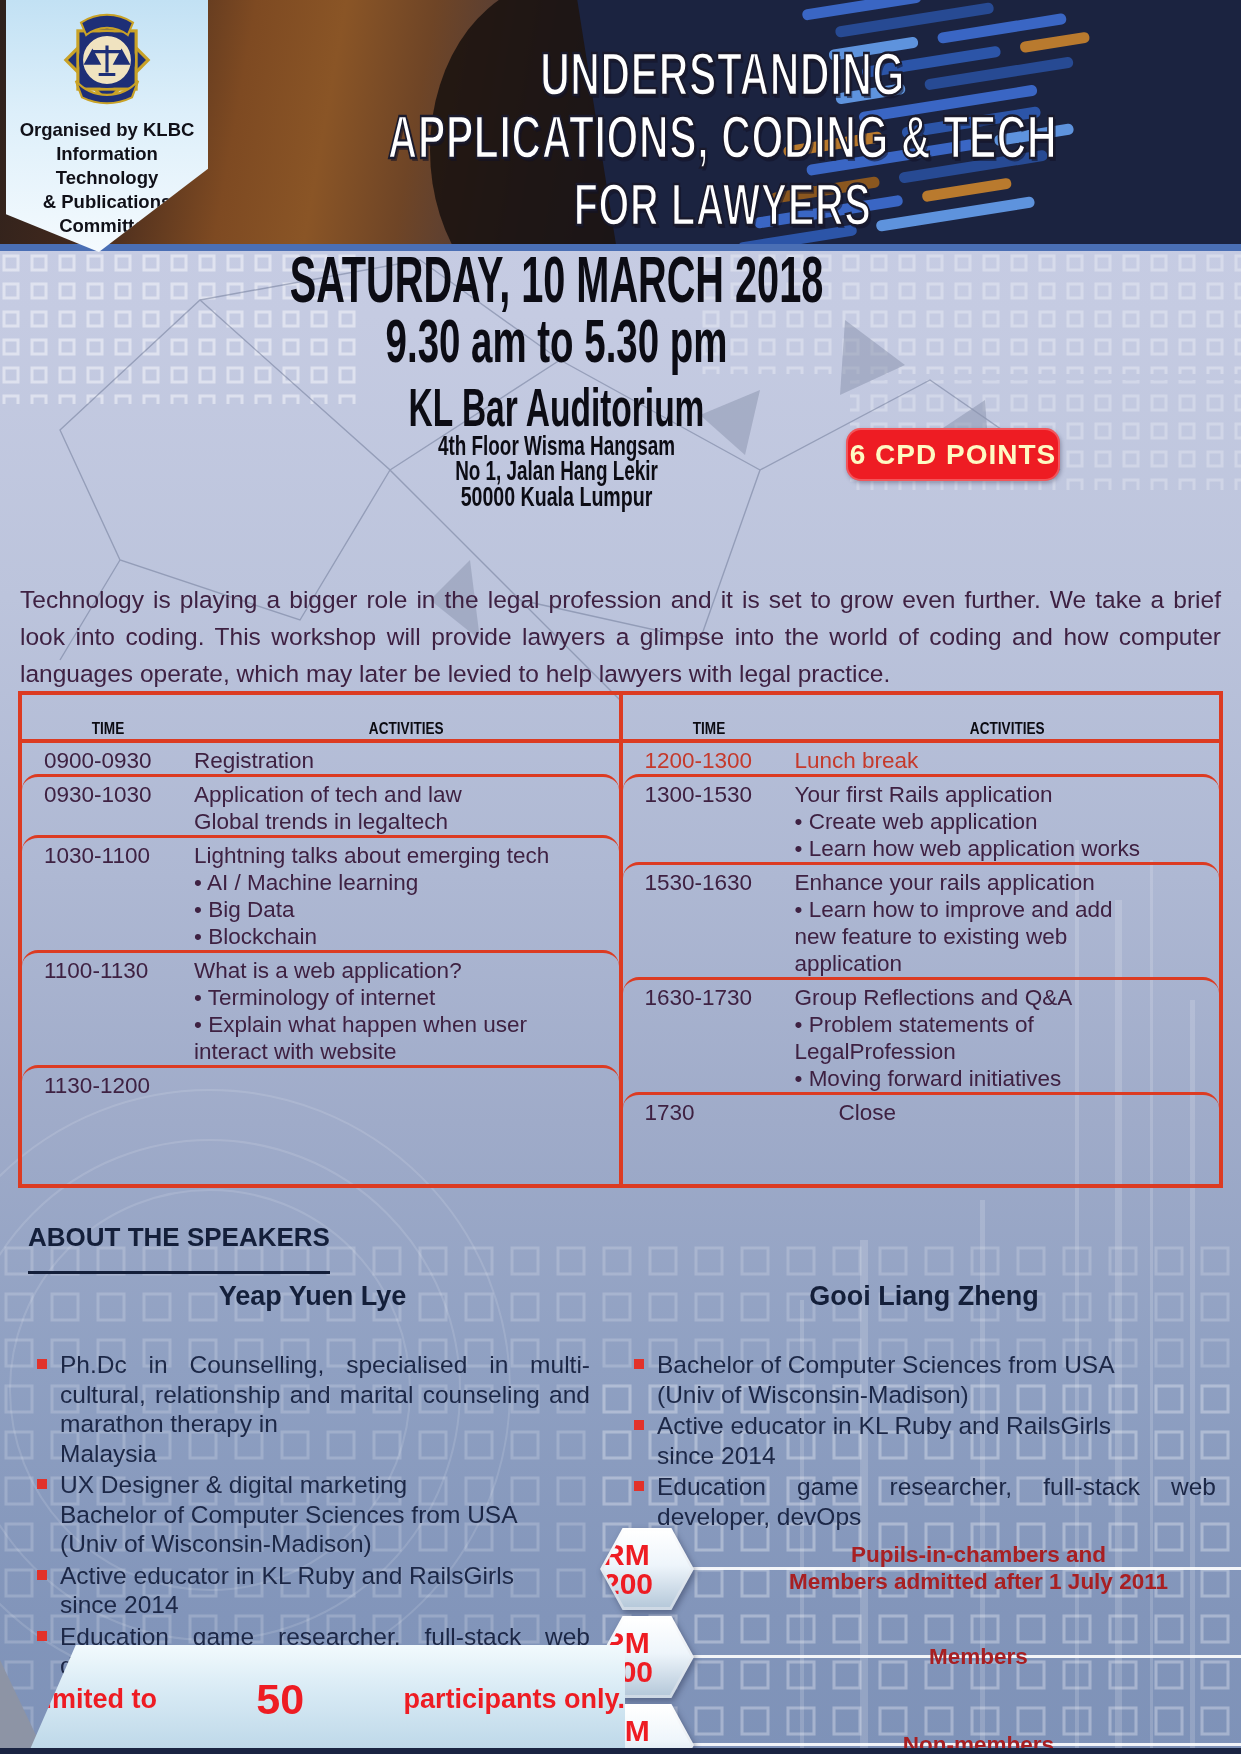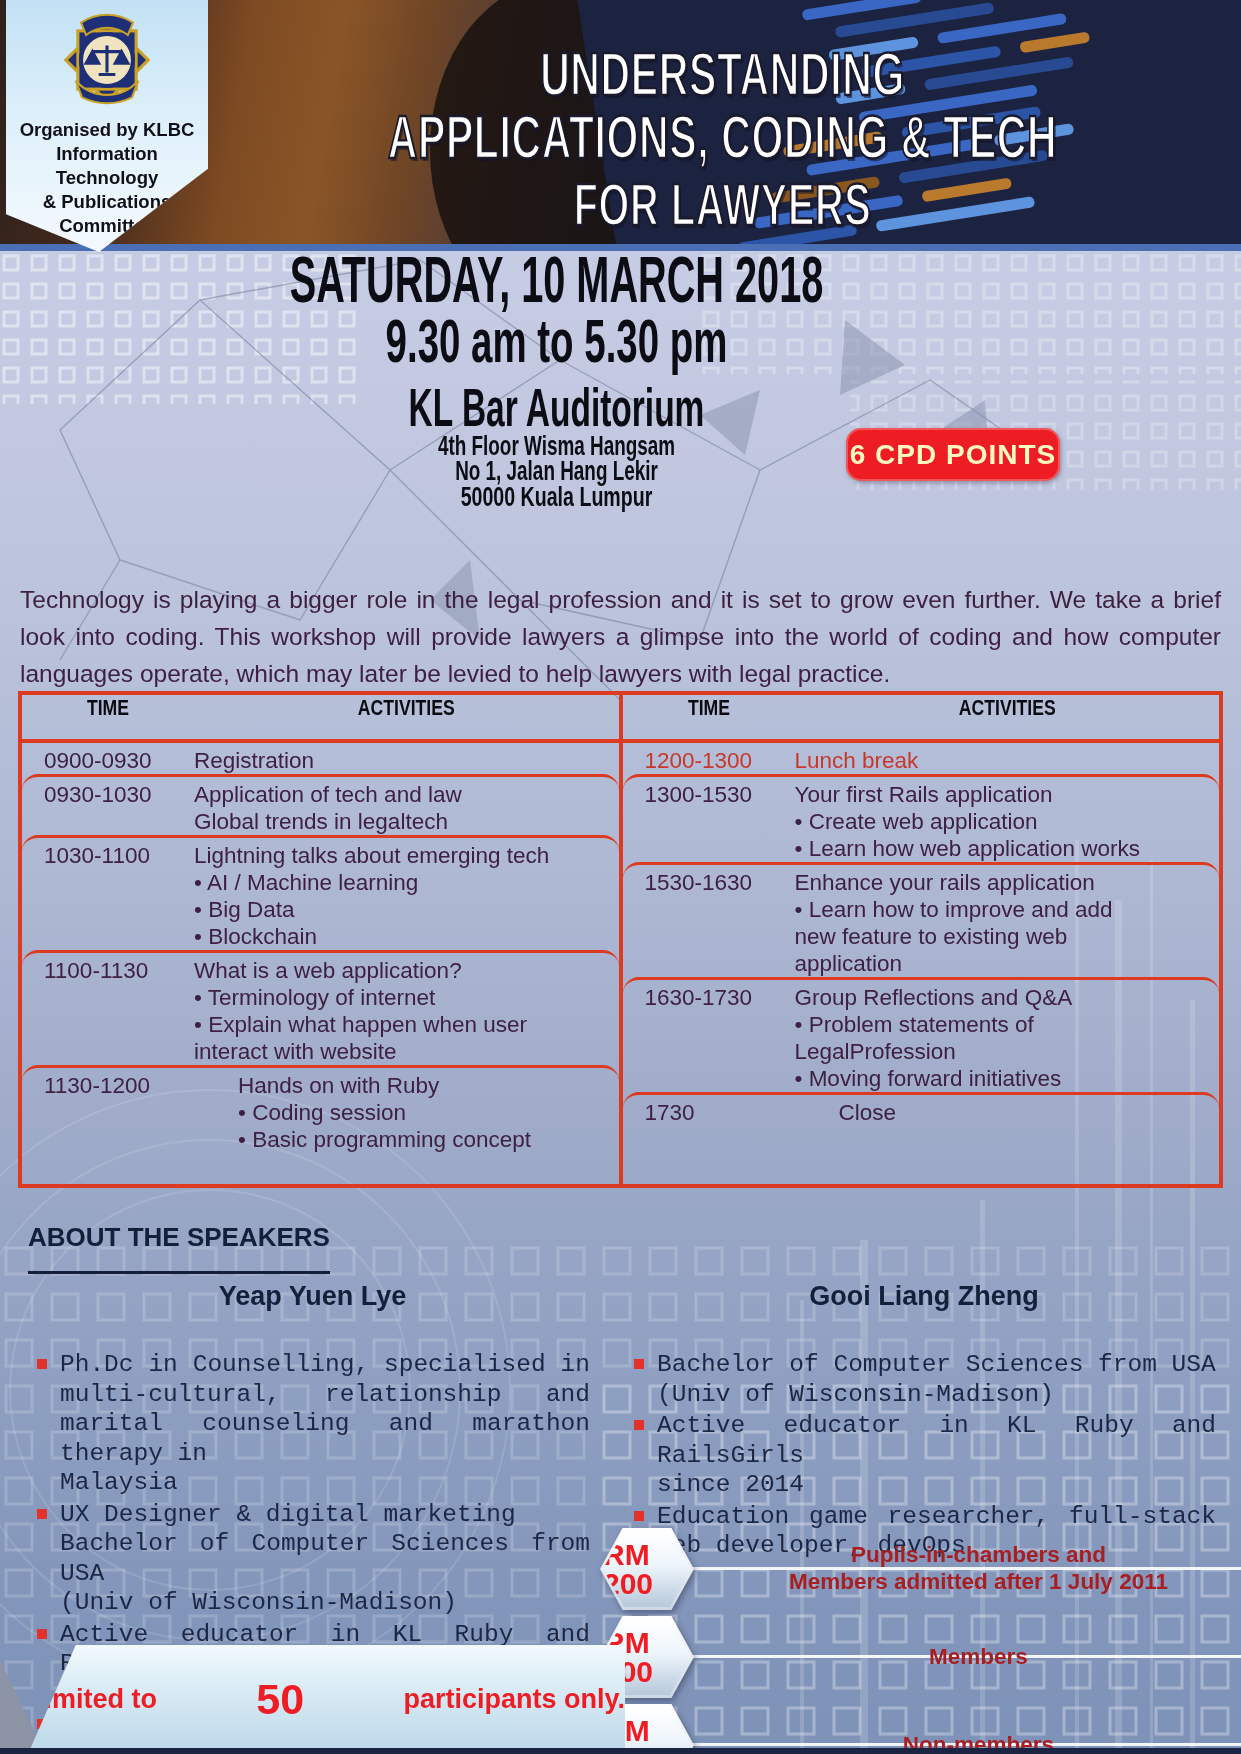--- a/index.html
+++ b/index.html
@@ -35,39 +35,39 @@
   .ev-addr3{font-size:28px;line-height:26px;}
   .cpd{position:absolute;left:846px;top:428px;width:214px;height:53px;background:#ee1c23;border-radius:15px;
     display:flex;align-items:center;justify-content:center;color:#fef9c3;font-weight:700;font-size:28px;
     letter-spacing:1px;z-index:3;box-shadow:inset 0 0 0 2px rgba(255,255,255,.25),1px 2px 4px rgba(30,30,60,.35);}
   
   .intro{position:absolute;left:20px;right:20px;top:556px;font-size:24.5px;line-height:37px;color:#3e2142;text-align:justify;z-index:3;}
   
   .schedule{position:absolute;left:18px;right:18px;top:691px;height:497px;border:4px solid #dc3b22;display:flex;z-index:3;box-sizing:border-box;}
   .half{flex:1;display:flex;flex-direction:column;min-width:0;}
   .half.rhalf{border-left:4px solid #dc3b22;}
-  .shead{display:flex;border-bottom:4px solid #dc3b22;align-items:flex-start;height:44px;flex:0 0 auto;color:#0b0b12;font-weight:700;font-size:22px;}
+  .shead{display:flex;border-bottom:4px solid #dc3b22;align-items:flex-end;height:44px;flex:0 0 auto;color:#0b0b12;font-weight:700;font-size:17px;}
   .ht{flex:0 0 172px;text-align:center;transform:scaleX(.8);}
   .ha{flex:1;text-align:center;transform:scaleX(.8);}
   .srow{display:flex;padding:4px 0 0;font-size:22.5px;line-height:27px;color:#3e2142;border-radius:16px;}
   .half > .srow + .srow{border-top:3px solid #dc3b22;}
   .half > .srow:last-child{flex:1;gap:44px;}
   .stime{flex:0 0 172px;padding-left:22px;box-sizing:border-box;}
   .sact{flex:0 0 358px;white-space:pre-line;}
   .srow.hl{color:#c5392b;}
   
   .sp-heading{position:absolute;left:28px;top:1222px;font-size:26px;font-weight:700;color:#141f3a;z-index:3;
     display:inline-block;border-bottom:3px solid #141f3a;padding-bottom:18px;}
   .sp-name{position:absolute;top:1281px;text-align:center;font-weight:700;font-size:27px;color:#141f3a;z-index:3;}
   .spn-l{left:35px;width:555px;}
   .spn-r{left:632px;width:584px;}
   .blist{position:absolute;top:1350px;z-index:3;list-style:none;margin:0;padding:0;font-size:24.5px;line-height:29.5px;color:#1c2746;text-align:justify;}
   #bullets-left{left:35px;width:555px;}
   #bullets-right{left:632px;width:584px;}
-  .blist li{position:relative;padding-left:25px;white-space:pre-line;margin-bottom:2px;font-family:Liberation Mono, monospace;}
+  .blist li{position:relative;padding-left:25px;white-space:pre-line;margin-bottom:2px;}
   .blist li::before{content:"";position:absolute;left:2px;top:9px;width:10px;height:10px;background:#e2322a;}
   
   #pricing{position:absolute;left:600px;width:641px;top:1526px;z-index:3;}
   .prow{position:relative;height:88px;}
   .pline{position:absolute;left:46px;right:0;top:41px;height:3px;background:rgba(255,255,255,.9);}
   .phex{position:absolute;left:0;top:2px;width:94px;height:82px;filter:drop-shadow(2px 3px 3px rgba(30,40,70,.45));}
   .ho,.hi{clip-path:polygon(24% 0,76% 0,100% 50%,76% 100%,24% 100%,0 50%);}
   .ho{position:absolute;inset:0;background:linear-gradient(180deg,#ffffff,#cdd8e4);}
   .hi{position:absolute;inset:3px;background:linear-gradient(180deg,#ffffff 0%,#eef5fb 45%,#b6c9da 100%);
     display:flex;flex-direction:column;justify-content:center;font-weight:700;font-size:30px;line-height:29px;color:#ee1c23;}
@@ -223,23 +223,20 @@
 • Blockchain</div>
         </div>
         <div class="srow">
           <div class="stime">1100-1130</div>
           <div class="sact">What is a web application?
 • Terminology of internet
 • Explain what happen when user interact with website</div>
         </div>
         <div class="srow">
           <div class="stime">1130-1200</div>
-          <div class="sact">Hands on with Ruby
-• Coding session
-• Basic programming concept</div>
         </div>
       </div>
     <div class="half rhalf" id="sched-right">
       <div class="shead">
         <div class="ht">TIME</div>
         <div class="ha">ACTIVITIES</div>
       </div>
     <div class="srow hl">
           <div class="stime">1200-1300</div>
           <div class="sact">Lunch break</div>

